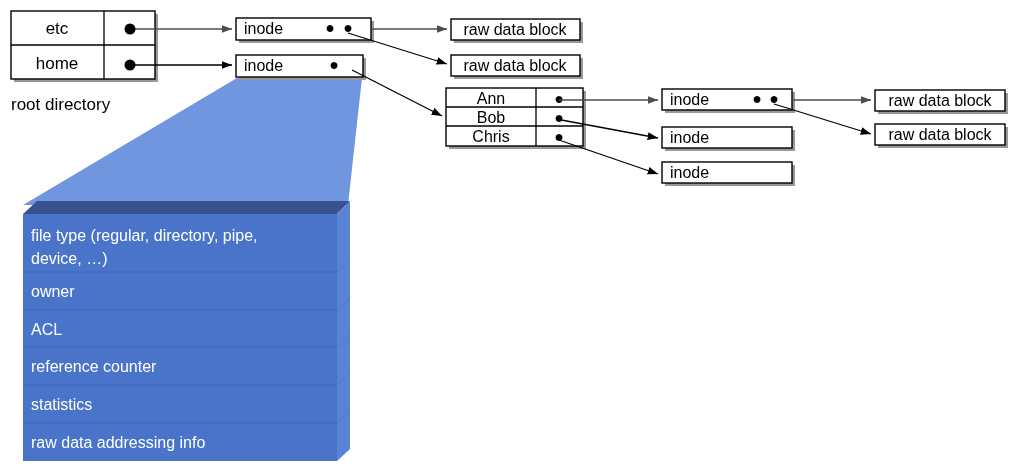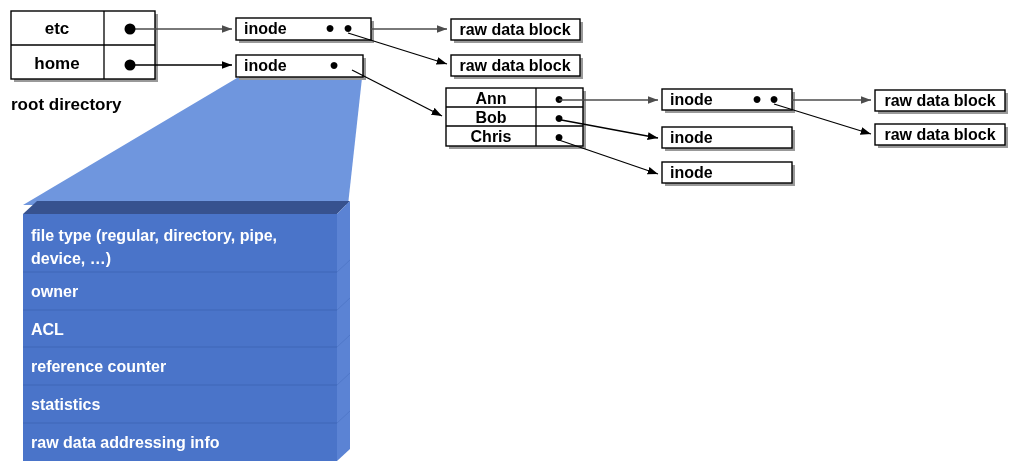--- a/index.html
+++ b/index.html
@@ -10,21 +10,20 @@
   body {
     width: 1017px;
     height: 464px;
     font-family: "Liberation Sans", sans-serif;
     overflow: hidden;
   }
   #diagram-root {
     position: relative;
     width: 1017px;
     height: 364px;
-    font-weight: bold;
   }
   svg#fs-diagram {
     display: block;
     width: 1017px;
     height: 464px;
   }
   .box-rect {
     fill: #ffffff;
     stroke: #000000;
     stroke-width: 1.4;

